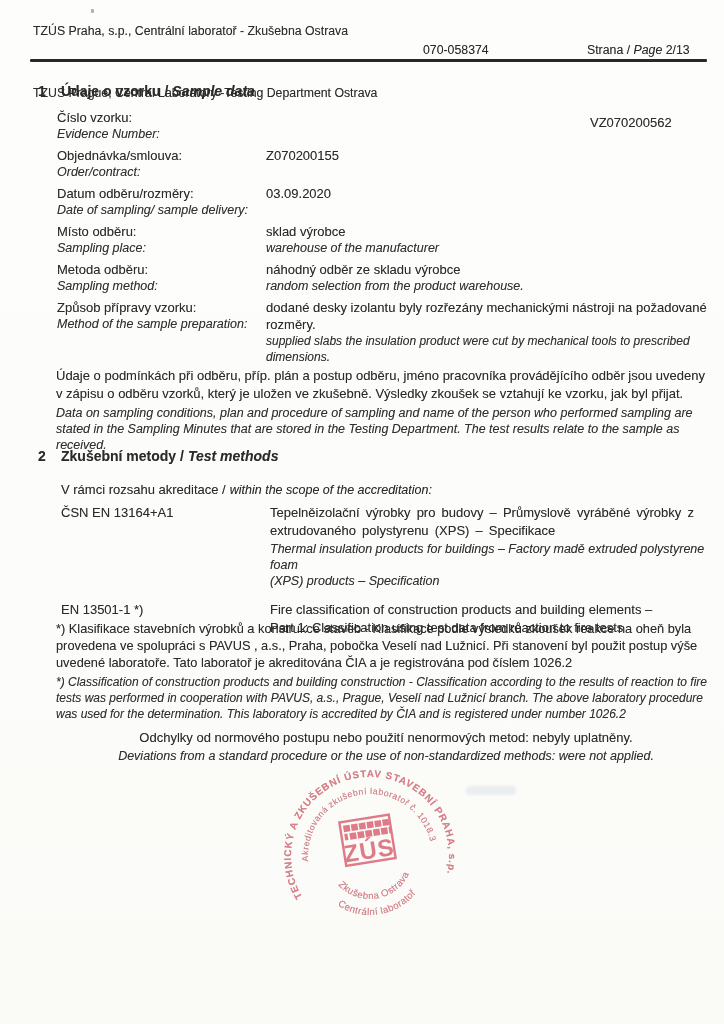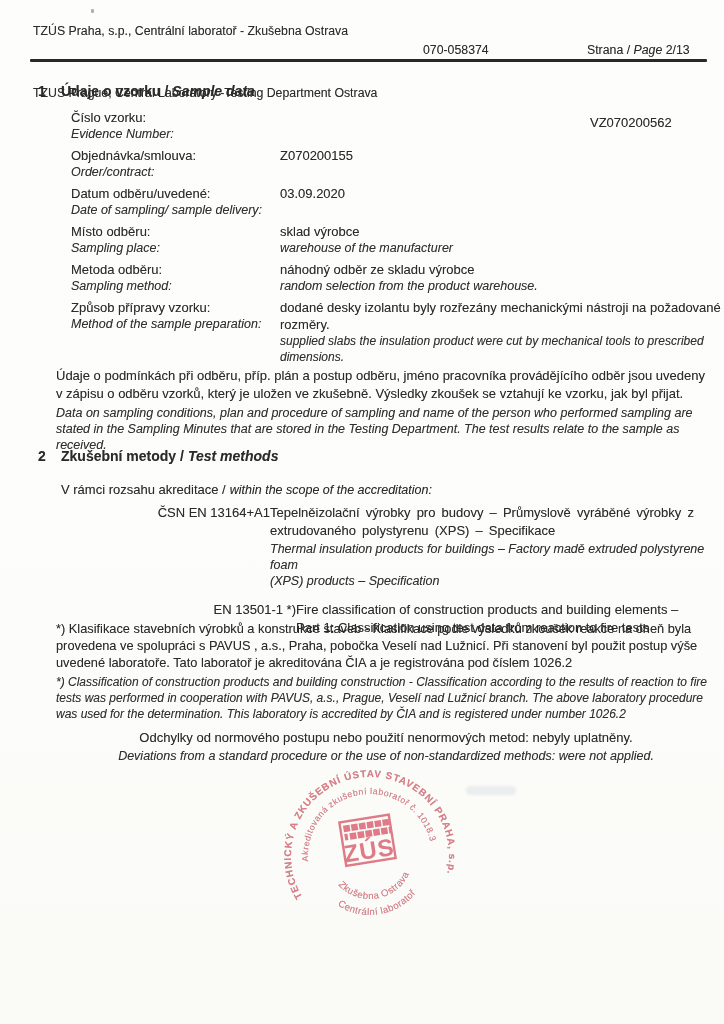--- a/index.html
+++ b/index.html
@@ -25,21 +25,21 @@
   .rule{background:#161616;opacity:.92;border-radius:1px;}
   .sec-num{font-weight:700;font-size:14px;}
   .sec-title{font-weight:700;font-size:14px;}
   .sec-title .it{font-style:italic;margin-left:4px;}
   .rows{width:650px;}
   .srow{display:flex;margin-bottom:5px;}
   .srow .lbl{width:209px;flex:0 0 209px;}
   .srow .val{flex:1 1 auto;}
   .scope .it{font-style:italic;margin-left:4px;}
   .mrow{display:flex;}
-  .mrow .code{width:209px;flex:0 0 209px;font-size:13px;line-height:17px;text-align:right;}
+  .mrow .code{width:209px;flex:0 0 209px;font-size:13px;line-height:17px;}
   .mrow .desc{flex:1 1 auto;}
   .mrow .desc .cs{line-height:17.5px;}
   .fnote .cs{font-size:12.8px;line-height:17px;}
   .fnote .en{font-size:12px;line-height:16px;margin-top:3px;}
   .note1 .cs{line-height:17.5px;}
   .note1 .en{margin-top:3px;}
   
   .speck{width:3px;height:4px;background:#666;opacity:.5;border-radius:1px;}
   .tickmark{font-size:11px;font-style:italic;color:#8a8a8a;text-shadow:none;}
   .smudge{width:50px;height:9px;background:rgba(125,155,175,.13);filter:blur(1.2px);border-radius:4px;}
@@ -71,21 +71,21 @@
   </div>
   <div class="abs rule" style="left:30px;top:59px;width:677px;height:2.5px;"></div>
 
   <div class="abs sec-num" style="left:38px;top:83px;">1</div>
   <div class="abs sec-title" style="left:61px;top:83px;">
     <span>Údaje o vzorku /</span><span class="it">Sample data</span>
   </div>
 
   <div class="abs cs" style="left:590px;top:114px;">VZ070200562</div>
 
-  <div class="abs rows" style="left:71px;top:109px;">
+  <div class="abs rows" style="left:57px;top:109px;">
 
     <div class="srow">
       <div class="lbl">
         <div class="cs">Číslo vzorku:</div>
         <div class="en">Evidence Number:</div>
       </div>
     </div>
 
     <div class="srow">
       <div class="lbl">
@@ -93,21 +93,21 @@
         <div class="en">Order/contract:</div>
       </div>
       <div class="val">
         <div class="cs">Z070200155</div>
         <div class="en"></div>
       </div>
     </div>
 
     <div class="srow">
       <div class="lbl">
-        <div class="cs">Datum odběru/uvedené:</div>
+        <div class="cs">Datum odběru/rozměry:</div>
         <div class="en">Date of sampling/ sample delivery:</div>
       </div>
       <div class="val">
         <div class="cs">03.09.2020</div>
         <div class="en"></div>
       </div>
     </div>
 
     <div class="srow">
       <div class="lbl">
@@ -162,21 +162,21 @@
   <div class="abs" style="left:61px;top:504px;width:652px;">
     <div class="mrow">
       <div class="code">ČSN EN 13164+A1</div>
       <div class="desc">
         <div class="cs preline jws">Tepelněizolační výrobky pro budovy – Průmyslově vyráběné výrobky z
 extrudovaného polystyrenu (XPS) – Specifikace</div>
         <div class="en preline" style="margin-top:2px;">Thermal insulation products for buildings – Factory madě extruded polystyrene foam
 (XPS) products – Specification</div>
       </div>
     </div>
-    <div class="mrow" style="margin-top:12px;margin-left:26px;">
+    <div class="mrow" style="margin-top:12px;">
       <div class="code">EN 13501-1 *)</div>
       <div class="desc">
         <div class="cs preline">Fire classification of construction products and building elements –
 Part 1: Classification using test data from reaction to fire tests</div>
       </div>
     </div>
   </div>
 
   <div class="abs fnote" style="left:56px;top:620px;width:658px;">
     <div class="cs">*) Klasifikace stavebních výrobků a konstrukce staveb - Klasifikace podle výsledků zkoušek reakce na oheň byla provedena ve spolupráci s PAVUS , a.s., Praha, pobočka Veselí nad Lužnicí. Při stanovení byl použit postup výše uvedené laboratoře. Tato laboratoř je akreditována ČIA a je registrována pod číslem 1026.2</div>

